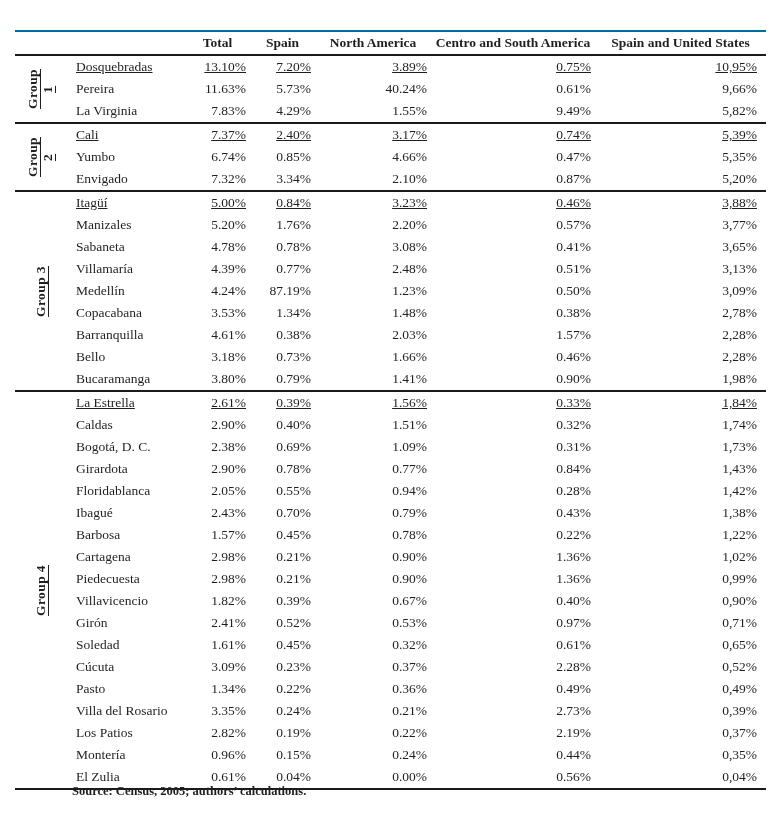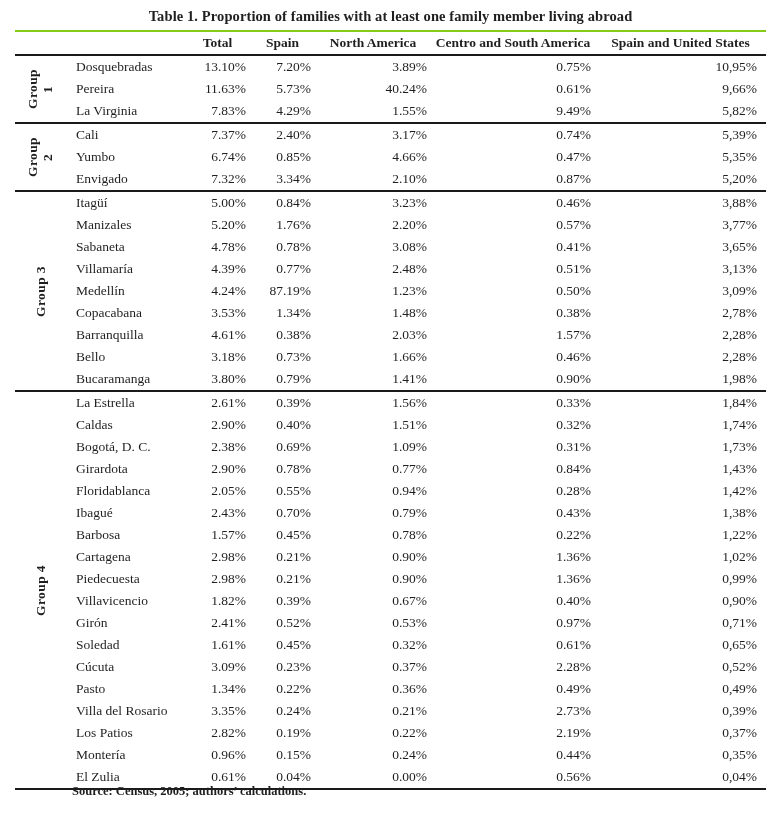--- a/index.html
+++ b/index.html
@@ -30,41 +30,42 @@
     position: absolute;
     top: 30px;
     left: 15px;
     width: 751px;
     border-collapse: collapse;
     table-layout: fixed;
     font-size: 13.5px;
     border-bottom: 2px solid #1a1a1a;
   }
   thead tr {
-    border-top: 2px solid #84cc16;
+    border-top: 2px solid #0369a1;
     border-bottom: 2px solid #1a1a1a;
   }
   th {
     font-weight: bold;
     text-align: center;
     height: 22px;
     padding: 0;
     font-size: 13.5px;
     white-space: nowrap;
     overflow: hidden;
   }
   td {
     height: 22px;
     padding: 0;
     vertical-align: middle;
     white-space: nowrap;
     overflow: hidden;
   }
   tr.group-start td {
     border-top: 2px solid #1a1a1a;
+    text-decoration: underline;
   }
   td.group-cell {
     text-align: center;
     vertical-align: middle;
   }
   .rot {
     writing-mode: vertical-rl;
     transform: rotate(180deg);
     margin: 0 auto;
     font-weight: bold;
@@ -94,21 +95,20 @@
     font-weight: bold;
     font-size: 12.5px;
     margin-left: 26px;
   }
 </style>
 </head>
 <body>
 
 <div class="page">
 
-  <div class="title">Table 1. Proportion of families with at least one family member living abroad</div>
 
   <table class="data-table">
     <colgroup>
       <col style="width:50px">
       <col style="width:120px">
       <col style="width:65px">
       <col style="width:65px">
       <col style="width:116px">
       <col style="width:164px">
       <col style="width:171px">

